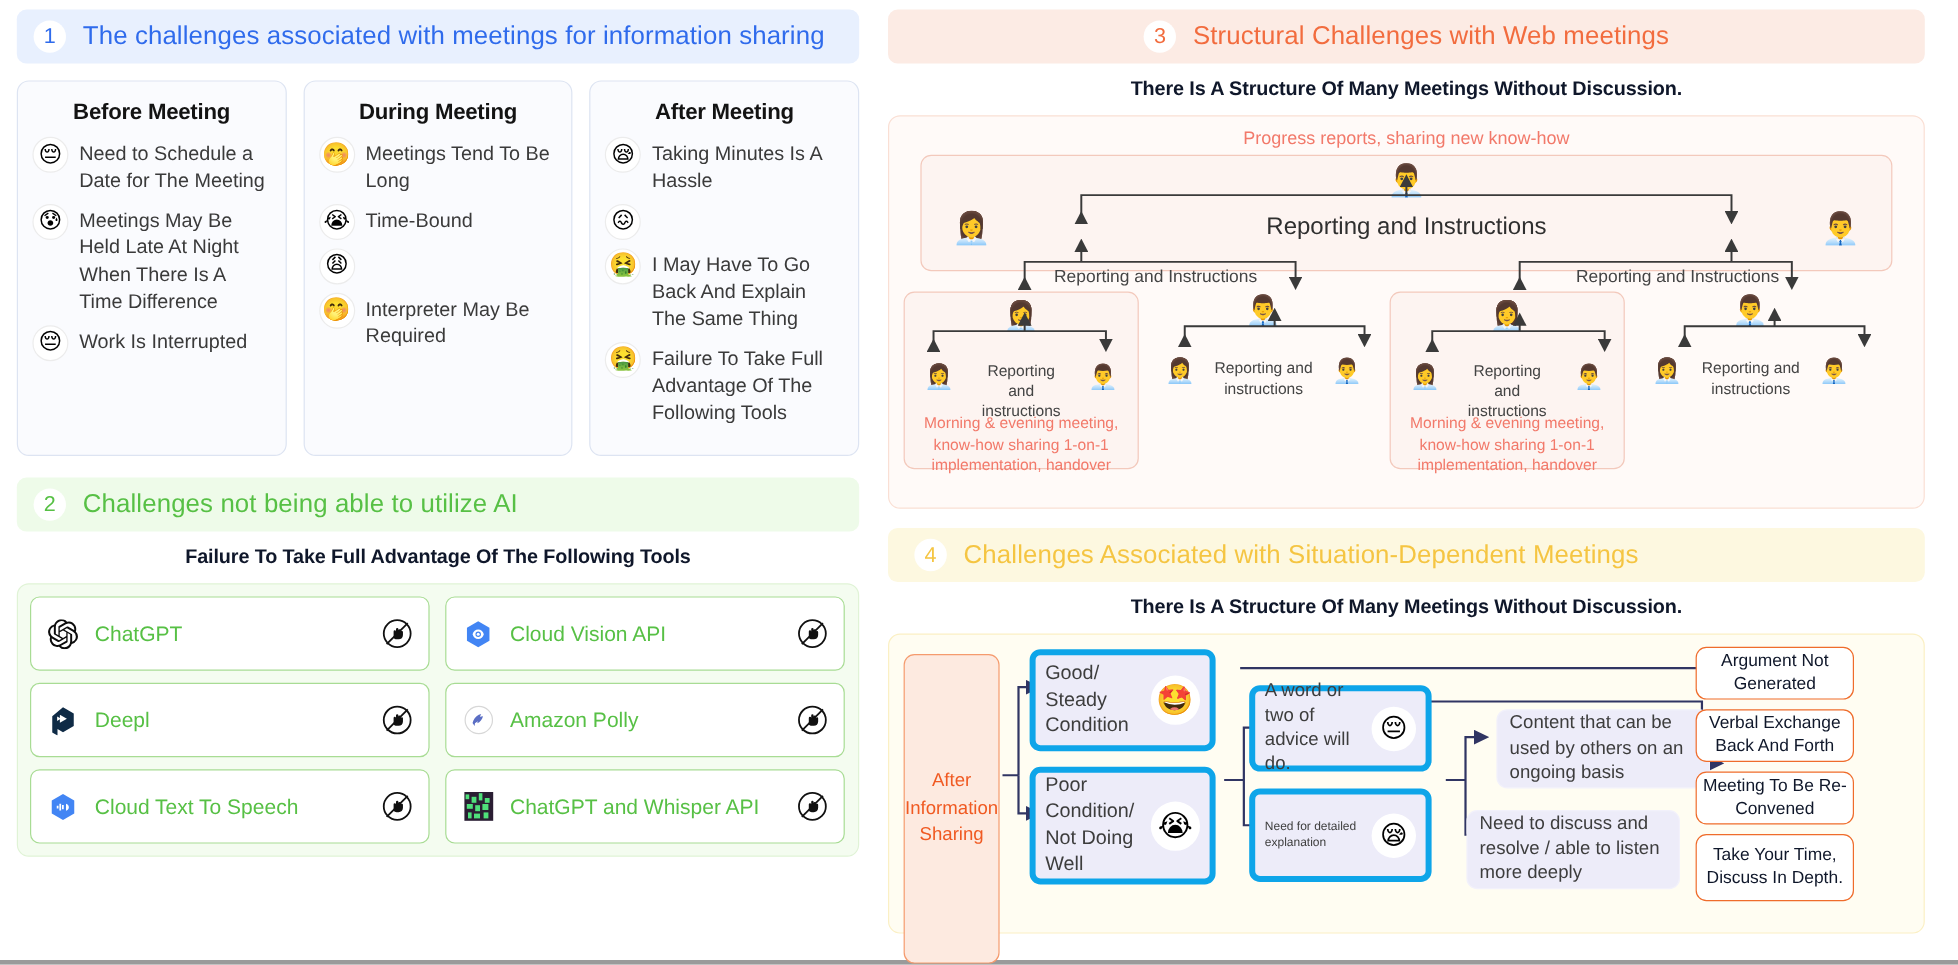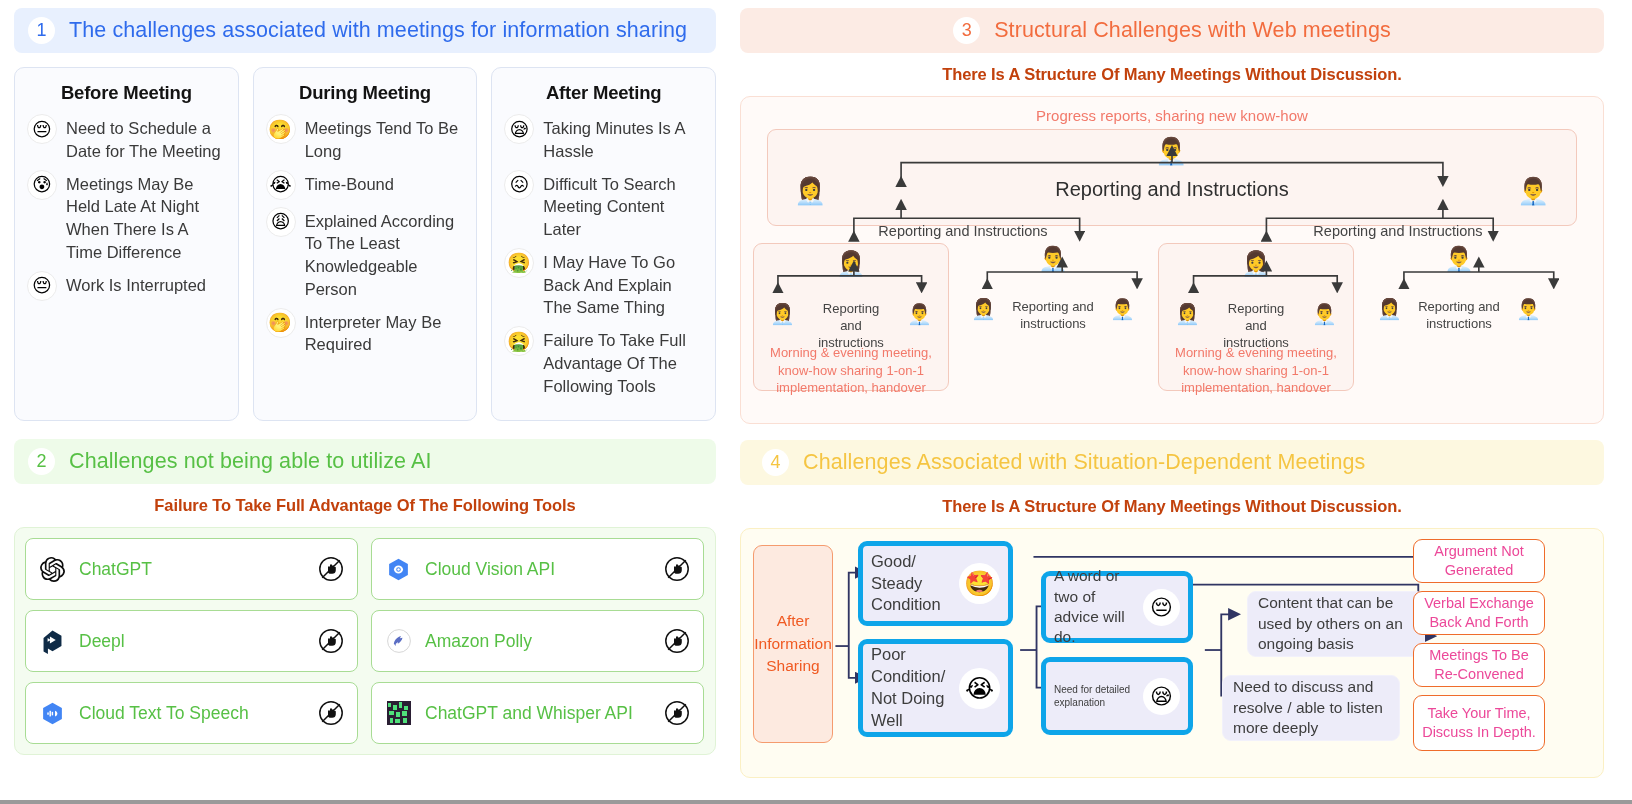--- a/index.html
+++ b/index.html
@@ -47,21 +47,21 @@
   .banner-3 { background: #fcebe4; justify-content: center; padding-left: 0; }
   .banner-3 .num, .banner-3 .ttl { color: #f26c3e; }
   .banner-4 { background: #fdf8e0; }
   .banner-4 .num, .banner-4 .ttl { color: #f5c542; }
   .banner-4 { padding-left: 22px; }
 
   .subtitle {
     text-align: center;
     font-size: 16.5px;
     font-weight: bold;
-    color: #c2410c;
+    color: #0f172a;
     margin-top: 12px;
     letter-spacing: -.1px;
   }
 
   
   .cards-row { display: flex; gap: 14px; margin-top: 14px; }
   .mcard {
     flex: 1 1 0;
     background: #fafbfe;
     border: 1px solid #dde4f2;
@@ -180,21 +180,21 @@
     font-size: 25px; font-family: "DejaVu Sans", sans-serif;
   }
   .plain-box {
     background: #edecf9; border: 1px solid #f2f1fb;
     display: flex; align-items: center; padding: 7px 10px;
   }
   .plain-box .pt { font-size: 15.5px; color: #3d3d3d; line-height: 1.33; }
   .out-box {
     border: 1px solid #ef6c2b; background: #fff;
     display: flex; align-items: center; justify-content: center;
-    text-align: center; color: #ec4899; font-size: 14.5px; line-height: 1.33;
+    text-align: center; color: #0f172a; font-size: 14.5px; line-height: 1.33;
     padding: 3px;
   }
 </style>
 </head>
 <body>
 
 <div class="page">
 
   <div class="col col-left">
 
@@ -226,37 +226,35 @@
         <div class="mitem">
           <div class="emoji">🤭</div>
           <div class="txt">Meetings Tend To Be Long</div>
         </div>
         <div class="mitem">
           <div class="emoji">😭</div>
           <div class="txt">Time-Bound</div>
         </div>
         <div class="mitem">
           <div class="emoji">😩</div>
-          <div class="txt">Explained According To The Least Knowledgeable Person</div>
         </div>
         <div class="mitem">
           <div class="emoji">🤭</div>
           <div class="txt">Interpreter May Be Required</div>
         </div>
       </div>
 
       <div class="mcard">
         <div class="mcard-ttl">After Meeting</div>
         <div class="mitem">
           <div class="emoji">😪</div>
           <div class="txt">Taking Minutes Is A Hassle</div>
         </div>
         <div class="mitem">
           <div class="emoji">😖</div>
-          <div class="txt">Difficult To Search Meeting Content Later</div>
         </div>
         <div class="mitem">
           <div class="emoji">🤮</div>
           <div class="txt">I May Have To Go Back And Explain The Same Thing</div>
         </div>
         <div class="mitem">
           <div class="emoji">🤮</div>
           <div class="txt">Failure To Take Full Advantage Of The Following Tools</div>
         </div>
       </div>
@@ -527,21 +525,21 @@
 
           <path d="M452 122 L468 122"></path>
           <path d="M468 122 L468 86 L481 86" marker-end="url(#fa)"></path>
           <path d="M468 122 L468 168 L481 168" marker-end="url(#fa)"></path>
 
           <path d="M658 108 L672 108" marker-end="url(#fa)"></path>
           <path d="M658 178 L672 178" marker-end="url(#fa)"></path>
         </g>
       </svg>
 
-      <div class="fbox start-box" style="left:12px; top:16px; width:80px; height:198px;">After Information Sharing</div>
+      <div class="fbox start-box" style="left:12px; top:16px; width:80px; height:258px;">After Information Sharing</div>
 
       <div class="fbox cond-box" style="left:117px; top:12px; width:155px; height:85px;">
         <span class="ct">Good/ Steady Condition</span>
         <span class="ce">🤩</span>
       </div>
       <div class="fbox cond-box" style="left:117px; top:110px; width:155px; height:98px;">
         <span class="ct">Poor Condition/ Not Doing Well</span>
         <span class="ce">😭</span>
       </div>
 
@@ -556,19 +554,19 @@
 
       <div class="fbox plain-box" style="left:506px; top:62px; width:178px; height:66px;">
         <span class="pt">Content that can be used by others on an ongoing basis</span>
       </div>
       <div class="fbox plain-box" style="left:481px; top:146px; width:178px; height:66px;">
         <span class="pt">Need to discuss and resolve / able to listen more deeply</span>
       </div>
 
       <div class="fbox out-box" style="left:672px; top:10px; width:132px; height:44px;">Argument Not Generated</div>
       <div class="fbox out-box" style="left:672px; top:62px; width:132px; height:44px;">Verbal Exchange Back And Forth</div>
-      <div class="fbox out-box" style="left:672px; top:114px; width:132px; height:44px;">Meetings To Be Re-Convened</div>
+      <div class="fbox out-box" style="left:672px; top:114px; width:132px; height:44px;">Meeting To Be Re-Convened</div>
       <div class="fbox out-box" style="left:672px; top:166px; width:132px; height:56px;">Take Your Time, Discuss In Depth.</div>
 
     </div>
   </div>
 
 </div>
 
 </body></html>

